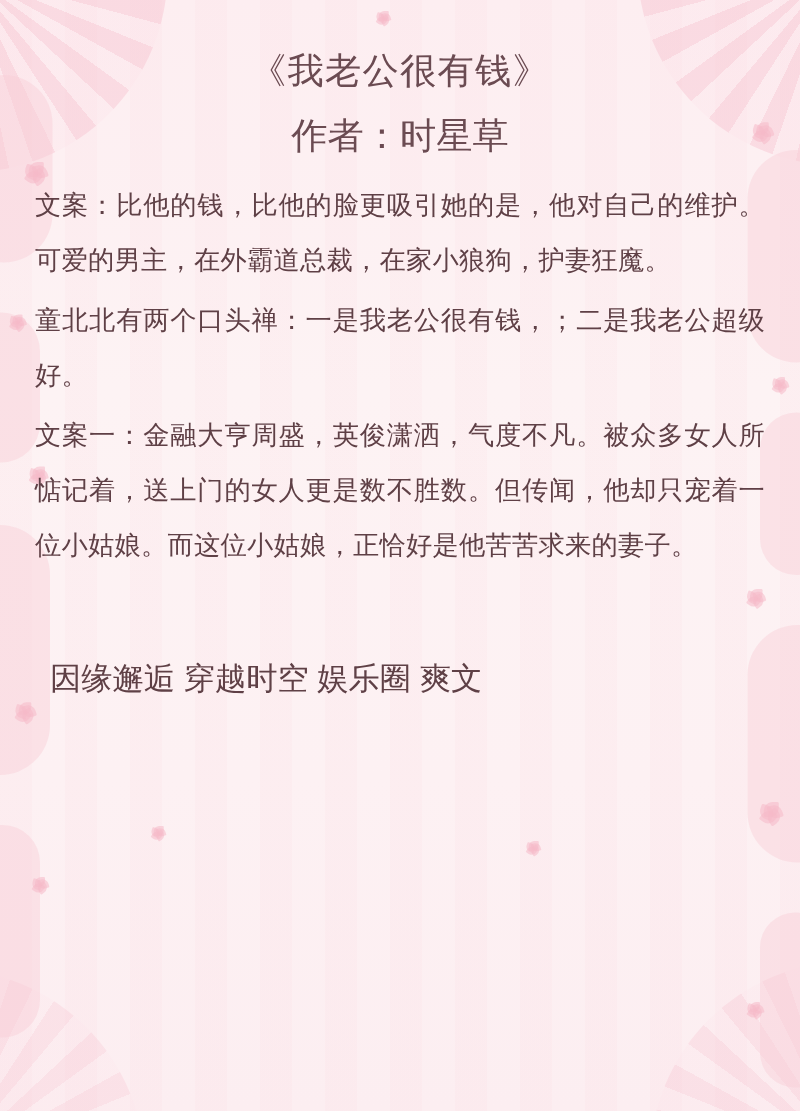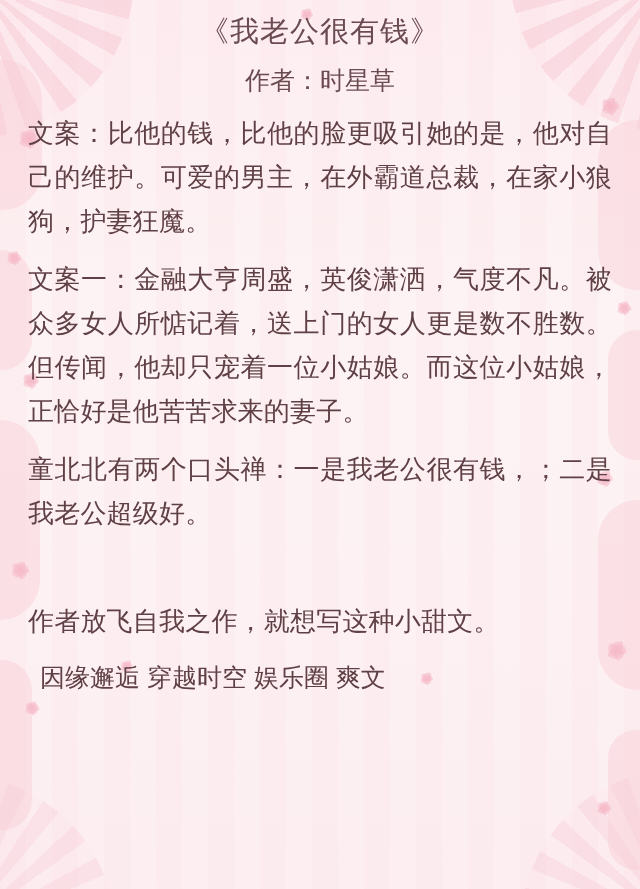--- a/index.html
+++ b/index.html
@@ -87,44 +87,44 @@
   .blossom span:nth-child(1){ transform: rotate(0deg)   translate(0, -30%);}
   .blossom span:nth-child(2){ transform: rotate(72deg)  translate(0, -30%);}
   .blossom span:nth-child(3){ transform: rotate(144deg) translate(0, -30%);}
   .blossom span:nth-child(4){ transform: rotate(216deg) translate(0, -30%);}
   .blossom span:nth-child(5){ transform: rotate(288deg) translate(0, -30%);}
 
   
   .page {
     position: relative;
     z-index: 2;
-    padding: 6px 28px 0 28px;
+    padding: 31px 28px 0 28px;
     box-sizing: border-box;
     height: 889px;
   }
   .title {
     text-align: center;
     font-size: 29px;
     color: #6b4b52;
     letter-spacing: 1px;
     margin: 6px 0 12px 0;
     font-weight: 400;
   }
   .author {
     text-align: center;
-    font-size: 25px;
+    font-size: 29px;
     color: #6b4b52;
     margin: 0 0 14px 0;
     font-weight: 400;
   }
   .para {
-    font-size: 26px;
+    font-size: 21px;
     line-height: 44px;
     color: #5f4046;
-    margin: 14px 0 2px 0;
+    margin: 4px 0 2px 0;
     text-align: justify;
     letter-spacing: 0.2px;
   }
   .gap {
     height: 48px;
   }
   .tags {
     font-size: 25px;
     line-height: 44px;
     color: #5f4046;
@@ -243,22 +243,21 @@
       <span></span>
     </div>
 </div>
 
 <div class="page">
 
   <h1 class="title">《我老公很有钱》</h1>
   <div class="author">作者：时星草</div>
 
   <p class="para">文案：比他的钱，比他的脸更吸引她的是，他对自己的维护。可爱的男主，在外霸道总裁，在家小狼狗，护妻狂魔。</p>
+  <p class="para">童北北有两个口头禅：一是我老公很有钱，；二是我老公超级好。</p>
   <p class="para">文案一：金融大亨周盛，英俊潇洒，气度不凡。被众多女人所惦记着，送上门的女人更是数不胜数。但传闻，他却只宠着一位小姑娘。而这位小姑娘，正恰好是他苦苦求来的妻子。</p>
-  <p class="para">童北北有两个口头禅：一是我老公很有钱，；二是我老公超级好。</p>
 
   <div class="gap"></div>
 
-  <p class="para">作者放飞自我之作，就想写这种小甜文。</p>
 
   <p class="tags">因缘邂逅 穿越时空 娱乐圈 爽文</p>
 
 </div>
 
 </body></html>

